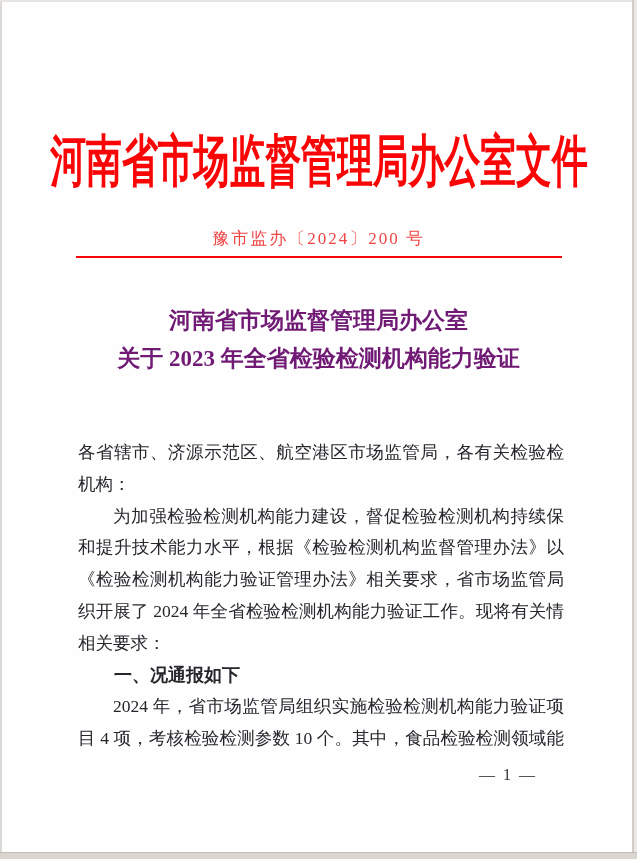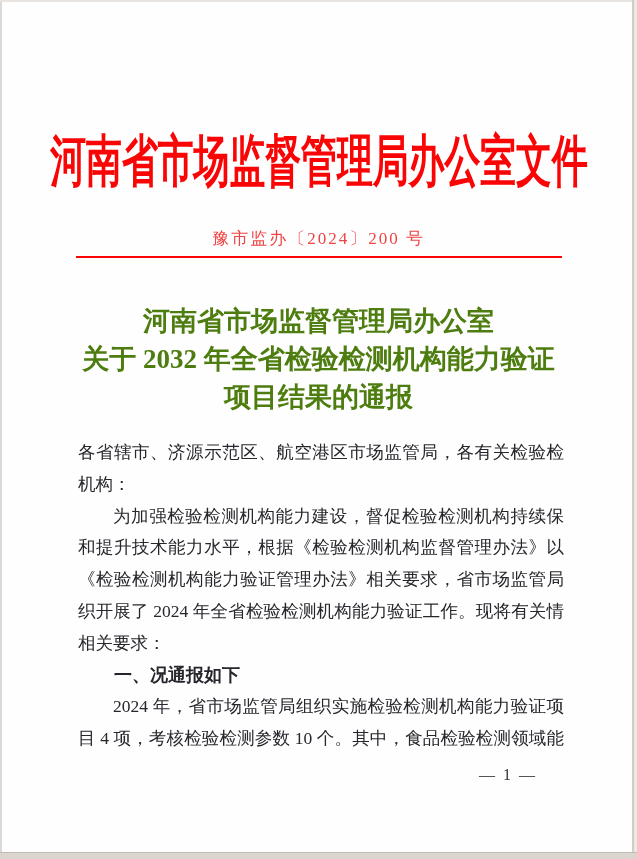--- a/index.html
+++ b/index.html
@@ -34,22 +34,22 @@
   .doc-number {
     position: absolute; top: 227px; left: 0; width: 637px;
     text-align: center; font-size: 17px; letter-spacing: 2px; color: #ef4444;
   }
   .red-line {
     position: absolute; top: 256px; left: 76px; width: 486px; height: 2px;
     background: #fa0505;
   }
   .doc-title {
     position: absolute; top: 302px; left: 0; width: 637px;
-    text-align: center; font-weight: bold; font-size: 27px; line-height: 38px;
-    color: #4d7c0f;
+    text-align: center; font-weight: bold; font-size: 23px; line-height: 38px;
+    color: #701a75;
   }
   .body-block {
     position: absolute; top: 437px; left: 78px; width: 486px;
     font-size: 17.5px; line-height: 31.8px; color: #26262c;
   }
   .line { height: 31.8px; text-align: justify; overflow: hidden; white-space: nowrap; }
   .line.just { text-align-last: justify; white-space: normal; }
   .line.ind  { text-indent: 2em; }
   .line.heading {
     font-family: "Liberation Sans", "DejaVu Sans", sans-serif;
@@ -68,22 +68,21 @@
   <div class="masthead">
     <span class="masthead-text">河南省市场监督管理局办公室文件</span>
   </div>
 
   <div class="doc-number">豫市监办〔2024〕200 号</div>
 
   <div class="red-line"></div>
 
   <div class="doc-title">
     <div class="title-line">河南省市场监督管理局办公室</div>
-    <div class="title-line">关于 2032 年全省检验检测机构能力验证</div>
-    <div class="title-line">项目结果的通报</div>
+    <div class="title-line">关于 2023 年全省检验检测机构能力验证</div>
   </div>
 
   <div class="body-block">
     <div class="line just">各省辖市、济源示范区、航空港区市场监管局，各有关检验检测</div>
     <div class="line">机构：</div>
     <div class="line just ind">为加强检验检测机构能力建设，督促检验检测机构持续保持</div>
     <div class="line just">和提升技术能力水平，根据《检验检测机构监督管理办法》以及</div>
     <div class="line just">《检验检测机构能力验证管理办法》相关要求，省市场监管局组</div>
     <div class="line just">织开展了 2024 年全省检验检测机构能力验证工作。现将有关情</div>
     <div class="line">相关要求：</div>

